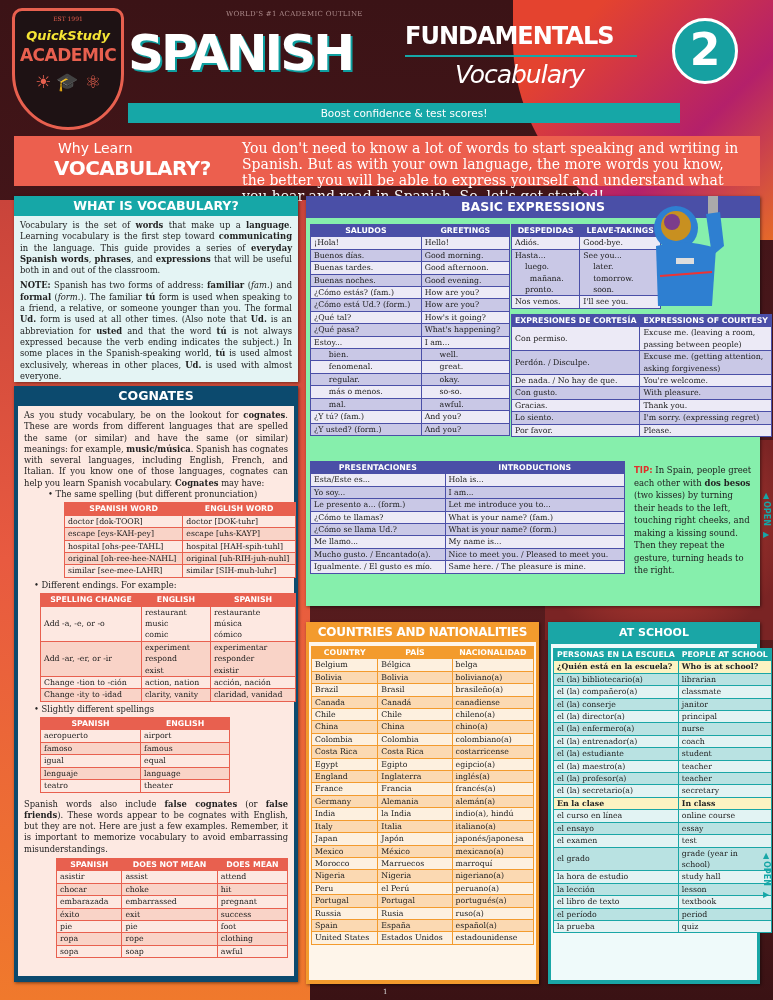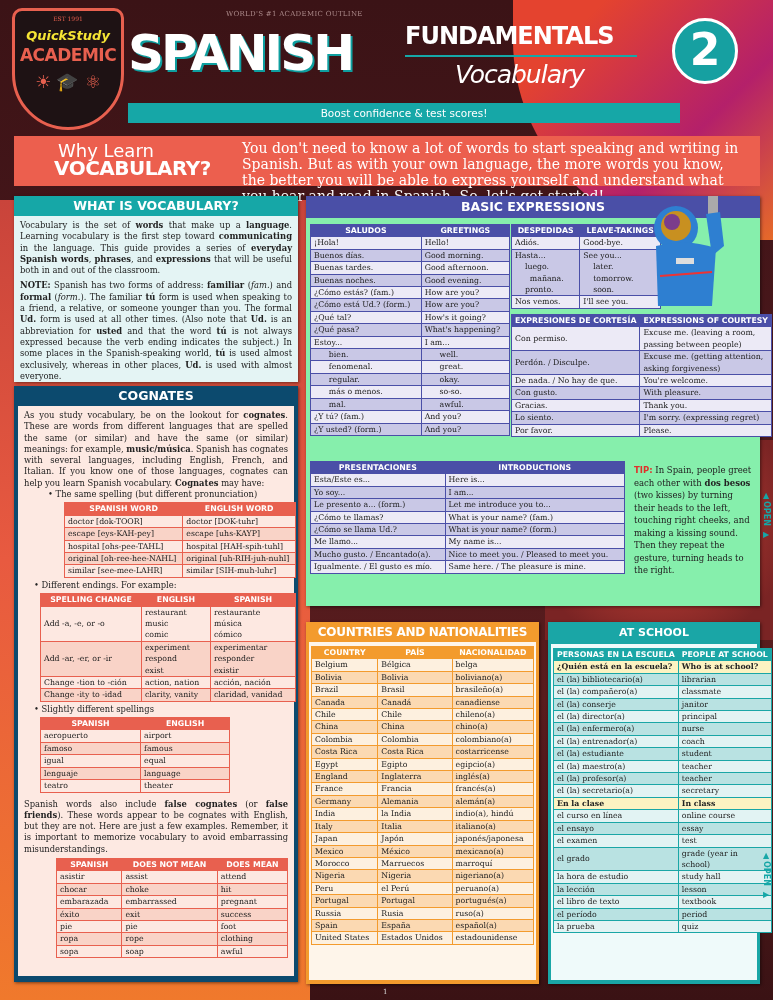--- a/index.html
+++ b/index.html
@@ -15,21 +15,21 @@
 .logo .qs{font-family:"DejaVu Sans",sans-serif;font-style:italic;font-weight:bold;color:#f6e535;font-size:13px;margin-top:6px}
 .logo .ac{font-family:"DejaVu Sans",sans-serif;font-weight:bold;color:#e8604f;font-size:17px;letter-spacing:-.5px;margin-top:2px}
 .logo .icons{font-size:18px;color:#e8604f;margin-top:6px}
 .title-main{position:absolute;left:128px;top:24px;font-family:"DejaVu Sans",sans-serif;font-weight:bold;font-size:50px;color:#fff;letter-spacing:-3px;text-shadow:2px 2px 0 #0e9fa0}
 .title-sub{position:absolute;left:405px;top:22px;font-family:"DejaVu Sans",sans-serif;font-weight:bold;font-size:24px;color:#fff;letter-spacing:-1px}
 .title-rule{position:absolute;left:405px;top:55px;width:232px;height:2px;background:#16a7a7}
 .title-voc{position:absolute;left:455px;top:60px;font-family:"DejaVu Sans",sans-serif;font-style:italic;font-size:25px;color:#fff;letter-spacing:-1px}
 .circle-2{position:absolute;left:672px;top:18px;width:66px;height:66px;border-radius:50%;background:#16a0a1;border:3px solid #fff;color:#fff;font-family:"DejaVu Sans",sans-serif;font-weight:bold;font-size:44px;text-align:center;line-height:58px}
 .boost{position:absolute;left:128px;top:103px;width:552px;height:20px;background:#16a7a7;color:#fff;font-family:"DejaVu Sans",sans-serif;font-size:10.5px;text-align:center;line-height:20px}
 .why{position:absolute;left:14px;top:136px;width:746px;height:50px;background:#ec5f4e;color:#fff}
-.why .w1{position:absolute;left:44px;top:4px;font-family:"DejaVu Sans",sans-serif;font-size:18px}
+.why .w1{position:absolute;left:44px;top:4px;font-family:"DejaVu Sans",sans-serif;font-size:14px}
 .why .w2{position:absolute;left:40px;top:20px;font-family:"DejaVu Sans",sans-serif;font-weight:bold;font-size:20px;letter-spacing:-.5px}
 .why .wt{position:absolute;left:228px;top:4px;width:500px;font-size:14px;line-height:16px}
 .panel{position:absolute;box-shadow:1px 1px 3px rgba(0,0,0,.5)}
 .ph{font-family:"DejaVu Sans",sans-serif;font-weight:bold;color:#fff;text-align:center}
 .ptxt{font-size:8.4px;line-height:11.3px;text-align:justify;color:#222}
 table{border-collapse:separate;border-spacing:1px;font-size:7.8px;color:#222}
 td,th{padding:0 3px;line-height:11.4px;white-space:nowrap}
 th{font-family:"DejaVu Sans",sans-serif;font-weight:bold;color:#fff;text-align:center;font-size:7.8px}
 .t-red{background:#e8604f}
 .t-red td{background:#fde8e1;border:0}
@@ -359,21 +359,21 @@
       </tbody>
     </table>
   <table class="t-blue" id="tbl-intro" style="position:absolute;left:4px;top:265px;width:315px">
       <tbody>
         <tr>
           <th>PRESENTACIONES</th>
           <th>INTRODUCTIONS</th>
         </tr>
         <tr class="">
           <td>Esta/Este es...</td>
-          <td>Here is...</td>
+          <td>Hola is...</td>
         </tr>
         <tr class="alt">
           <td>Yo soy...</td>
           <td>I am...</td>
         </tr>
         <tr class="alt">
           <td>Le presento a... (form.)</td>
           <td>Let me introduce you to...</td>
         </tr>
         <tr class="">

